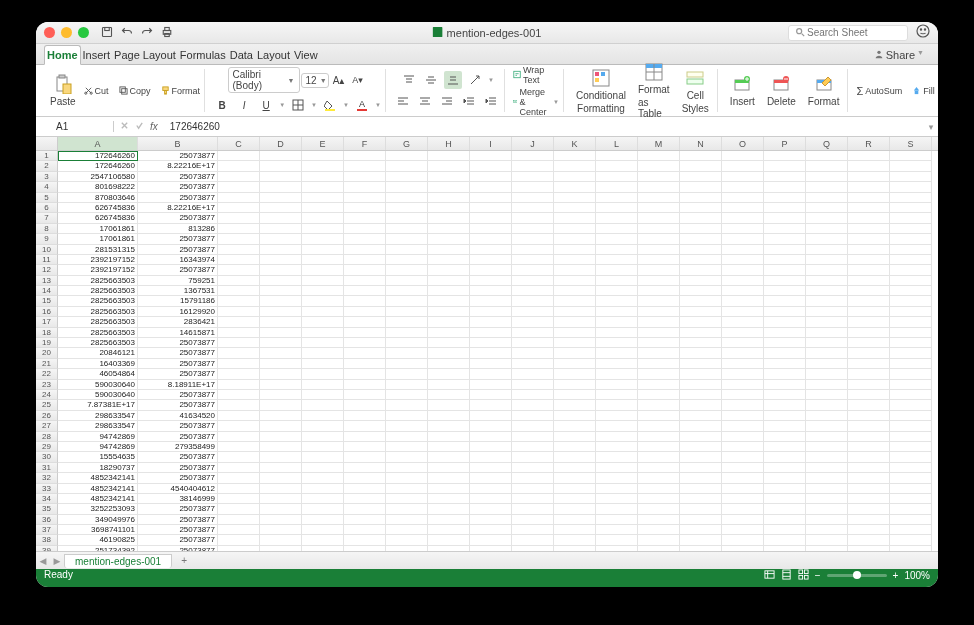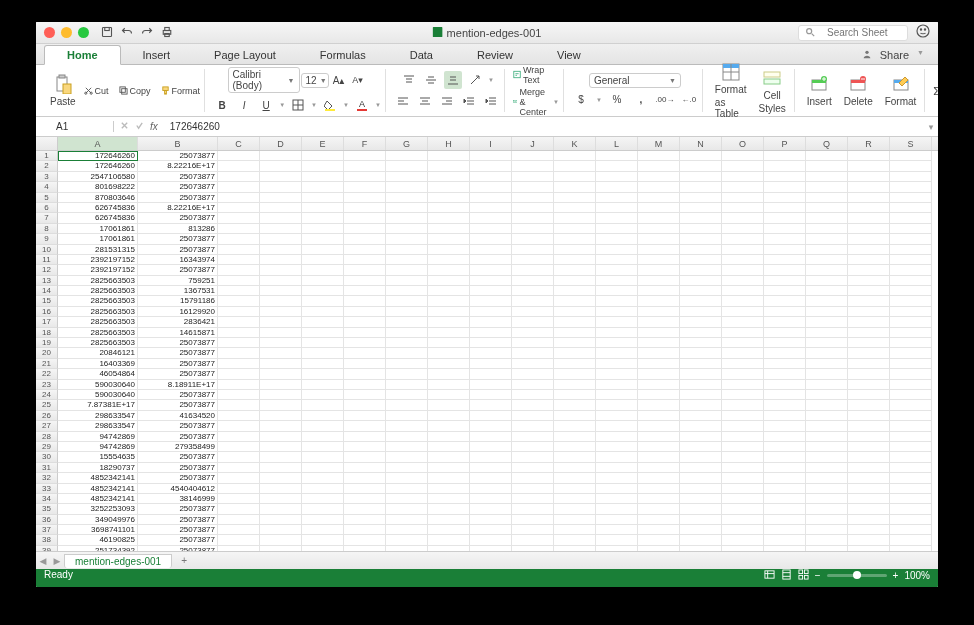--- a/index.html
+++ b/index.html
@@ -1,36 +1,36 @@
 <!DOCTYPE html>
 <html><head>
 <meta charset="utf-8">
 <style>
   * { box-sizing: border-box; margin: 0; padding: 0; font-family: -apple-system, "Helvetica Neue", Arial, sans-serif; }
   body { background: #000; width: 974px; height: 625px; overflow: hidden; }
-  .window { position: absolute; left: 36px; top: 22px; width: 902px; height: 565px; background: #fff; border-radius: 1px; box-shadow: 0 10px 40px rgba(0,0,0,0.5); display: flex; flex-direction: column; overflow: hidden; }
+  .window { position: absolute; left: 36px; top: 22px; width: 902px; height: 565px; background: #fff; border-radius: 12px; box-shadow: 0 10px 40px rgba(0,0,0,0.5); display: flex; flex-direction: column; overflow: hidden; }
 
   
   .titlebar { height: 22px; background: linear-gradient(#f6f6f6,#e8e8e8); display: flex; align-items: center; padding: 0 8px; border-bottom: 1px solid #d0d0d0; position: relative; }
   .traffic { display: flex; gap: 6px; }
   .t-dot { width: 11px; height: 11px; border-radius: 50%; }
   .t-close { background: #ff5f57; } .t-min { background: #febc2e; } .t-max { background: #28c840; }
   .qat { display: flex; gap: 8px; margin-left: 12px; color: #444; font-size: 11px; align-items: center; }
   .qat svg { width: 12px; height: 12px; }
   .title { position: absolute; left: 50%; transform: translateX(-50%); font-size: 11px; color: #444; display: flex; align-items: center; gap: 4px; }
   .title svg { width: 10px; height: 10px; }
-  .search { margin-left: auto; display: flex; align-items: center; gap: 12px; font-size: 11px; color: #999; background: #fff; border: 1px solid #ddd; border-radius: 3px; padding: 1px 6px; width: 110px; }
+  .search { margin-left: auto; display: flex; align-items: center; gap: 2px; font-size: 11px; color: #999; background: #fff; border: 1px solid #ddd; border-radius: 3px; padding: 1px 6px; width: 120px; }
   .search svg { width: 10px; height: 10px; }
   .help-icn { margin-left: 8px; color: #555; }
 
   
   .tabs { height: 21px; background: linear-gradient(#f0f0f0,#e4e4e4); display: flex; align-items: flex-end; padding: 0 8px; border-bottom: 1px solid #bbb; font-size: 11px; }
-  .tab { padding: 3px 22px; color: #333; cursor: pointer; }
+  .tab { padding: 3px 2px; color: #333; cursor: pointer; }
   .tab.active { background: #fff; border: 1px solid #bbb; border-bottom: 1px solid #fff; border-radius: 3px 3px 0 0; color: #1a7f37; font-weight: 600; margin-bottom: -1px; }
-  .share { margin-left: auto; font-size: 11px; color: #444; padding: 3px 6px; display: flex; gap: 8px; }
+  .share { margin-left: auto; font-size: 11px; color: #444; padding: 3px 6px; display: flex; gap: 2px; }
   .share svg { width: 10px; height: 10px; }
 
   
   .ribbon { height: 52px; background: #fff; border-bottom: 1px solid #ccc; display: flex; align-items: stretch; padding: 4px 6px; gap: 4px; font-size: 10px; color: #444; }
   .rgroup { display: flex; flex-direction: column; align-items: center; justify-content: center; padding: 0 4px; border-right: 1px solid #e0e0e0; }
   .rgroup:last-child { border-right: none; }
   .bigbtn { display: flex; flex-direction: column; align-items: center; gap: 2px; padding: 2px 4px; }
   .bigbtn svg { width: 20px; height: 20px; }
   .row { display: flex; align-items: center; gap: 4px; }
   .smallrow { font-size: 9px; color: #444; display: flex; align-items: center; gap: 2px; margin: 1px 0; }
@@ -125,21 +125,21 @@
           <path d="M4.5 9c.8 1 4.2 1 5 0"></path>
         </svg></span>
   </div>
 
   <div class="tabs">
     <div class="tab active">Home</div>
     <div class="tab">Insert</div>
     <div class="tab">Page Layout</div>
     <div class="tab">Formulas</div>
     <div class="tab">Data</div>
-    <div class="tab">Review</div>
+    <div class="tab">Layout</div>
     <div class="tab">View</div>
     <div class="share">
       <span><svg viewBox="0 0 12 12" fill="#777">
             <circle cx="6" cy="4" r="2"></circle>
             <path d="M2 11c0-2 2-3 4-3s4 1 4 3"></path>
           </svg></span>
       <span>Share</span>
       <span style="font-size:7px;color:#999">▼</span>
     </div>
   </div>
@@ -290,37 +290,33 @@
       <div class="smallrow">
           <svg viewBox="0 0 10 10" fill="none" stroke="#3a7">
             <rect x="1" y="3" width="8" height="4"></rect>
             <path d="M3 5h4"></path>
           </svg>
           <span>Merge &amp; Center</span>
           <span style="font-size:6px;color:#999">▼</span>
         </div>
     </div>
 
-    <div class="rgroup">
-      <div class="sel" style="width:92px">
-          <span>General</span>
-          <span class="arr" style="margin-left:auto">▼</span>
-        </div>
-      <div class="row" style="margin-top:3px;gap:6px">
-        <span class="iconbtn">$</span>
-        <span style="font-size:6px;color:#999">▼</span>
-        <span class="iconbtn">%</span>
-        <span class="iconbtn" style="font-weight:bold">,</span>
-        <span class="iconbtn" style="font-size:8px">.00→</span>
-        <span class="iconbtn" style="font-size:8px">←.0</span>
-      </div>
-    </div>
 
     <div class="rgroup">
       <div class="row">
+        <div class="bigbtn">
+            <svg viewBox="0 0 20 20">
+              <rect x="2" y="2" width="16" height="16" fill="#fff" stroke="#888"></rect>
+              <rect x="4" y="4" width="4" height="4" fill="#e57"></rect>
+              <rect x="10" y="4" width="4" height="4" fill="#5ae"></rect>
+              <rect x="4" y="10" width="4" height="4" fill="#fc5"></rect>
+            </svg>
+            <span>Conditional</span>
+            <span>Formatting</span>
+          </div>
         <div class="bigbtn">
             <svg viewBox="0 0 20 20">
               <rect x="2" y="2" width="16" height="16" fill="#fff" stroke="#888"></rect>
               <rect x="2" y="2" width="16" height="4" fill="#5ae"></rect>
               <path d="M2 10h16M10 2v16" stroke="#888"></path>
             </svg>
             <span>Format</span>
             <span>as Table</span>
           </div>
         <div class="bigbtn">

